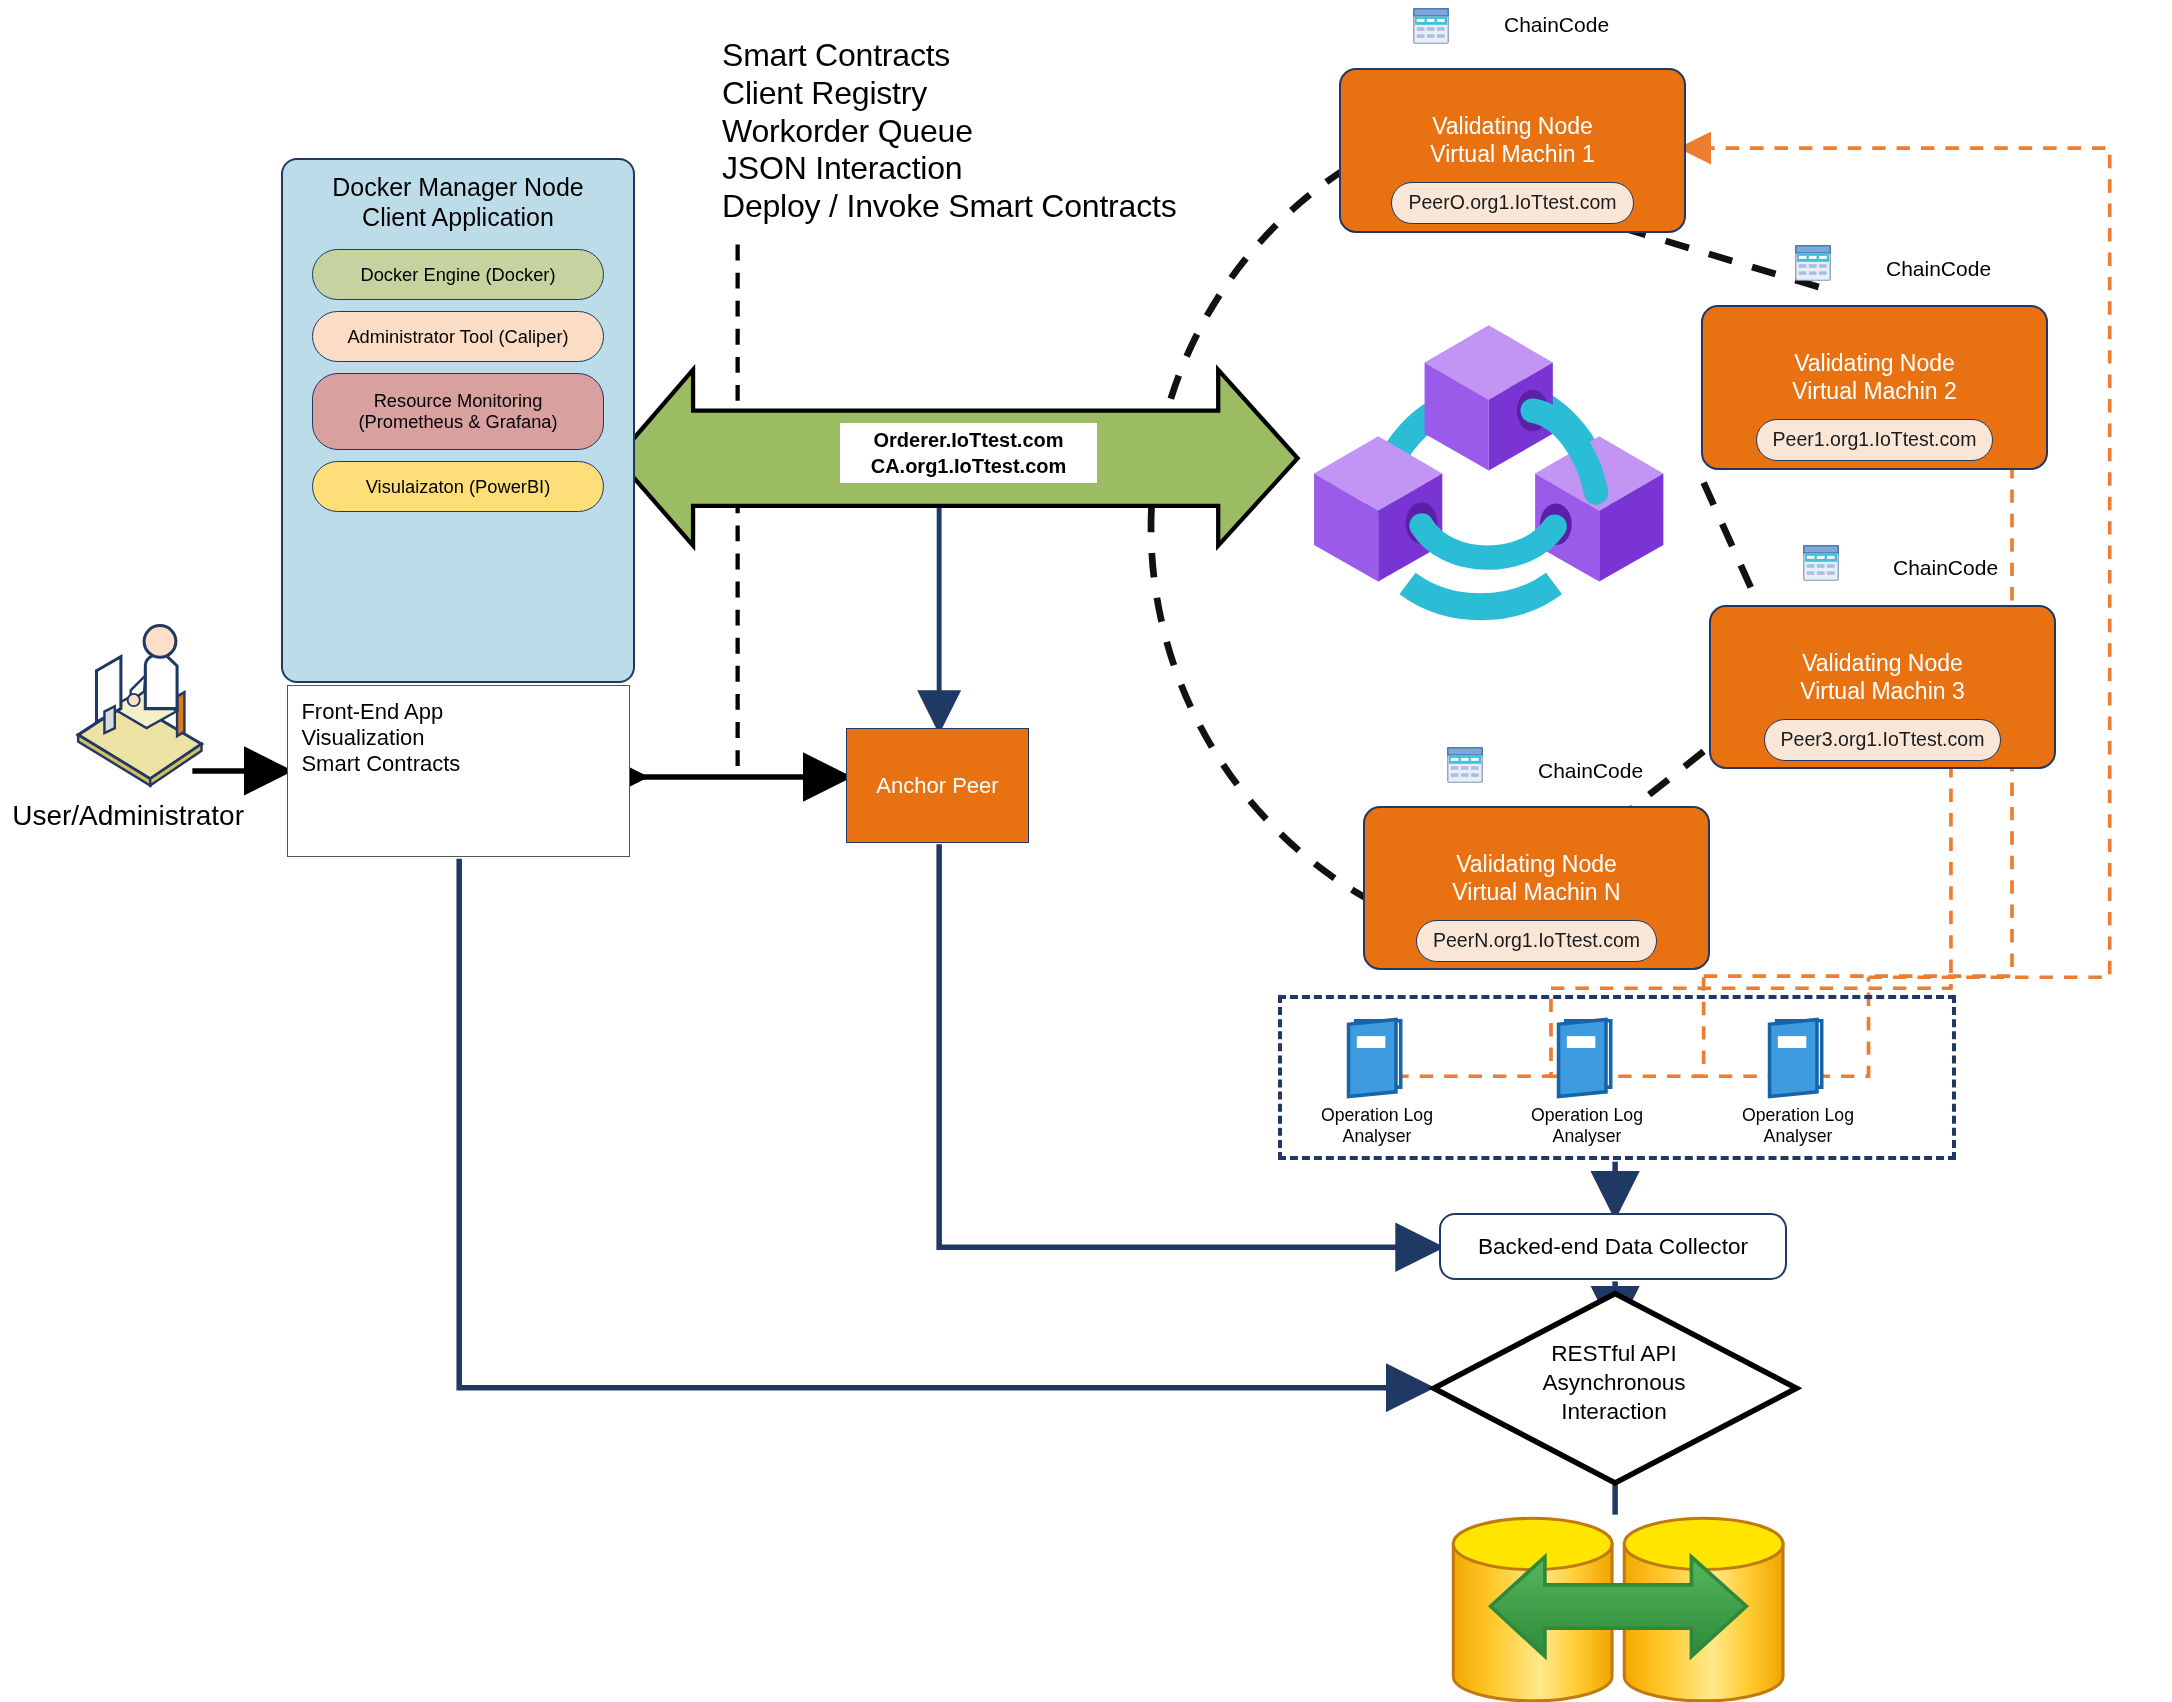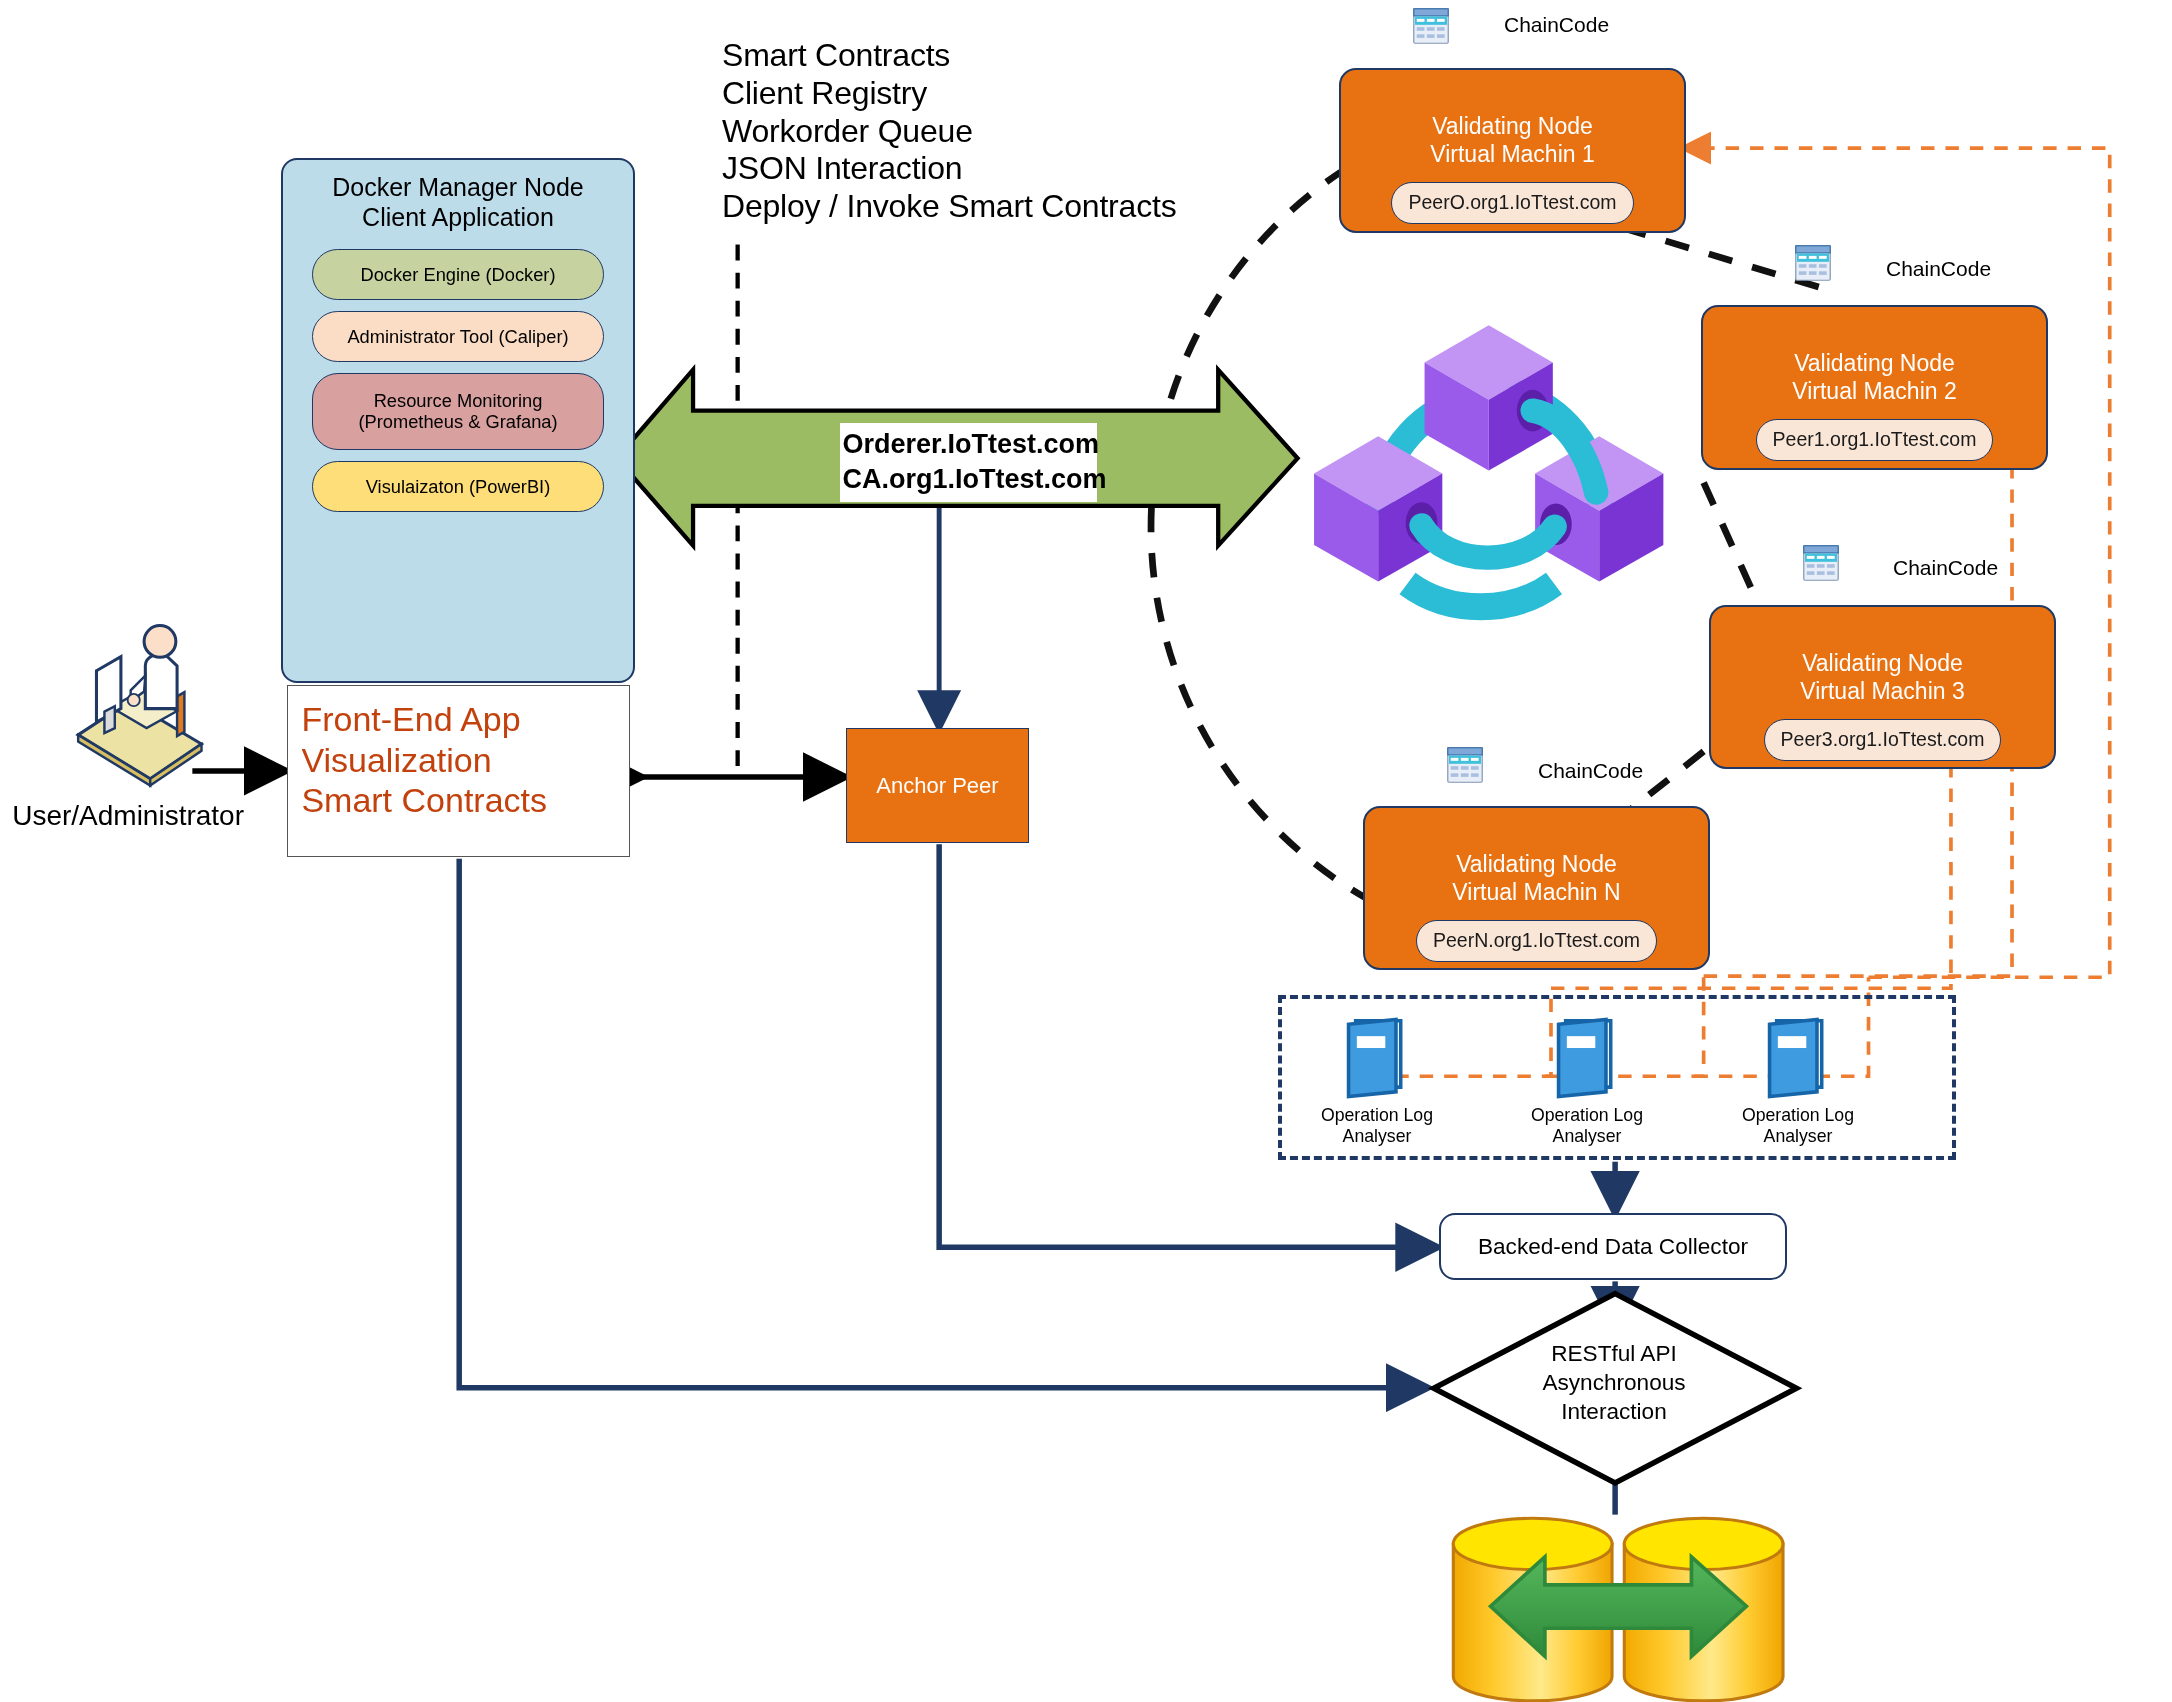--- a/index.html
+++ b/index.html
@@ -30,27 +30,27 @@
   }
   .pill.tall{height:77px;}
   .pill-gap{height:11px;}
 
   
   #frontend-box{
     left:287px;top:685px;width:343px;height:172px;
     background:#fff;border:1.8px solid #555;box-sizing:border-box;
     padding:13.4px 0 0 13.4px;
   }
-  #frontend-box div{font-size:34px;line-height:1.18;color:#c2410c;}
+  #frontend-box div{font-size:22px;line-height:1.18;color:#000000;}
 
   
   #user-label{left:6.1px;top:800px;width:244px;text-align:center;font-size:28px;color:#000;}
   #orderer-label{
     left:840px;top:423px;width:257px;background:#fff;
-    font-size:27px;font-weight:bold;color:#000;line-height:1.32;text-align:center;
+    font-size:20px;font-weight:bold;color:#000;line-height:1.32;text-align:center;
     padding:3.7px 2.4px;box-sizing:border-box;
   }
 
   
   #anchor-peer{
     left:846px;top:728px;width:183px;height:115px;
     background:#E87211;border:1.8px solid #1F3864;box-sizing:border-box;
     color:#fff;font-size:22px;
   }
 

